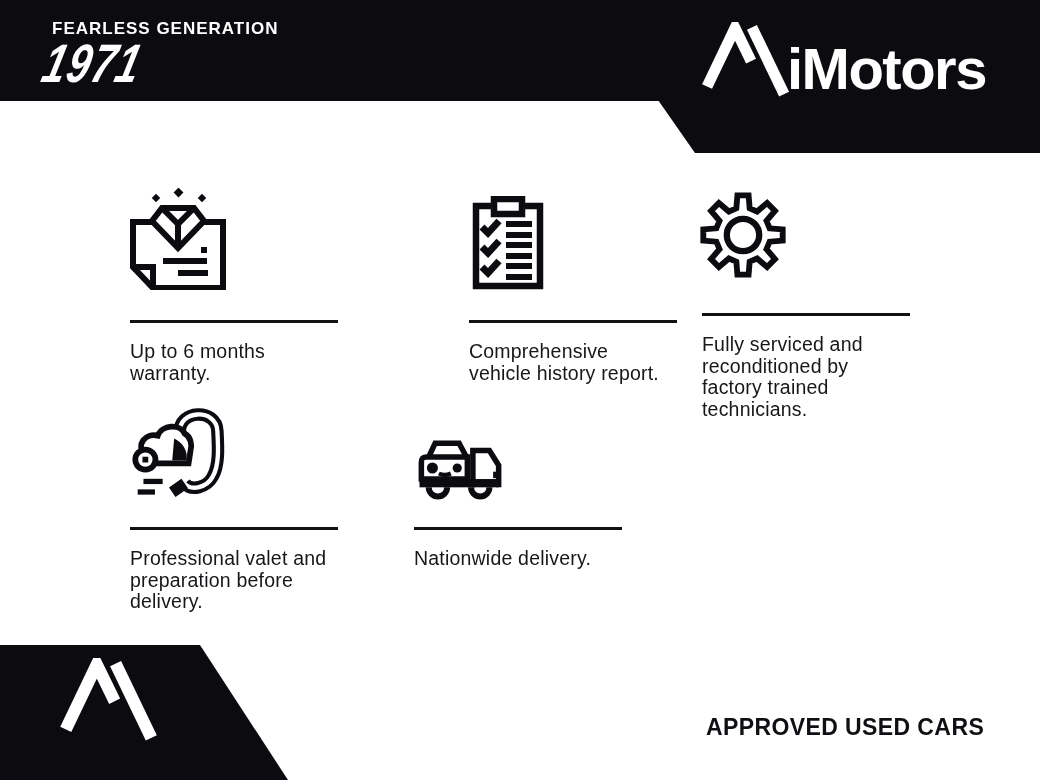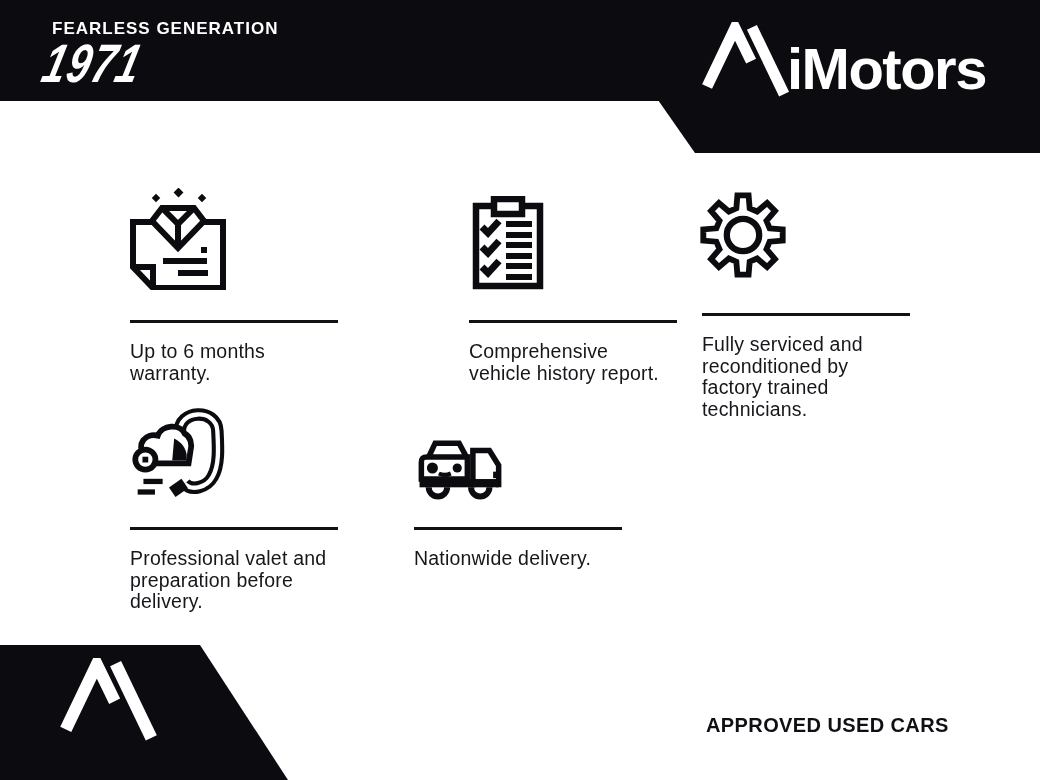--- a/index.html
+++ b/index.html
@@ -32,21 +32,21 @@
   .f1{left:130px;top:185px;}
   .f2{left:431px;top:185px;margin-left:38px;}
   .f3{left:702px;top:178px;}
   .f4{left:130px;top:393px;}
   .f5{left:414px;top:393px;}
   .icon-svg{position:absolute;}
 
   
   .bottom-shape{position:absolute;left:0;top:645px;width:300px;height:135px;background:#0b0b10;
                 clip-path:polygon(0 0,200px 0,288px 135px,0 135px);}
-  .approved{position:absolute;left:706px;top:714px;color:#101014;font-size:20px;
+  .approved{position:absolute;left:706px;top:714px;color:#101014;font-size:23px;
             font-weight:bold;letter-spacing:0.4px;}
 </style>
 </head>
 <body>
 
 <div class="canvas">
 
   <div class="top-band"></div>
   <div class="top-ext"></div>
   <div class="tagline">FEARLESS GENERATION</div>

